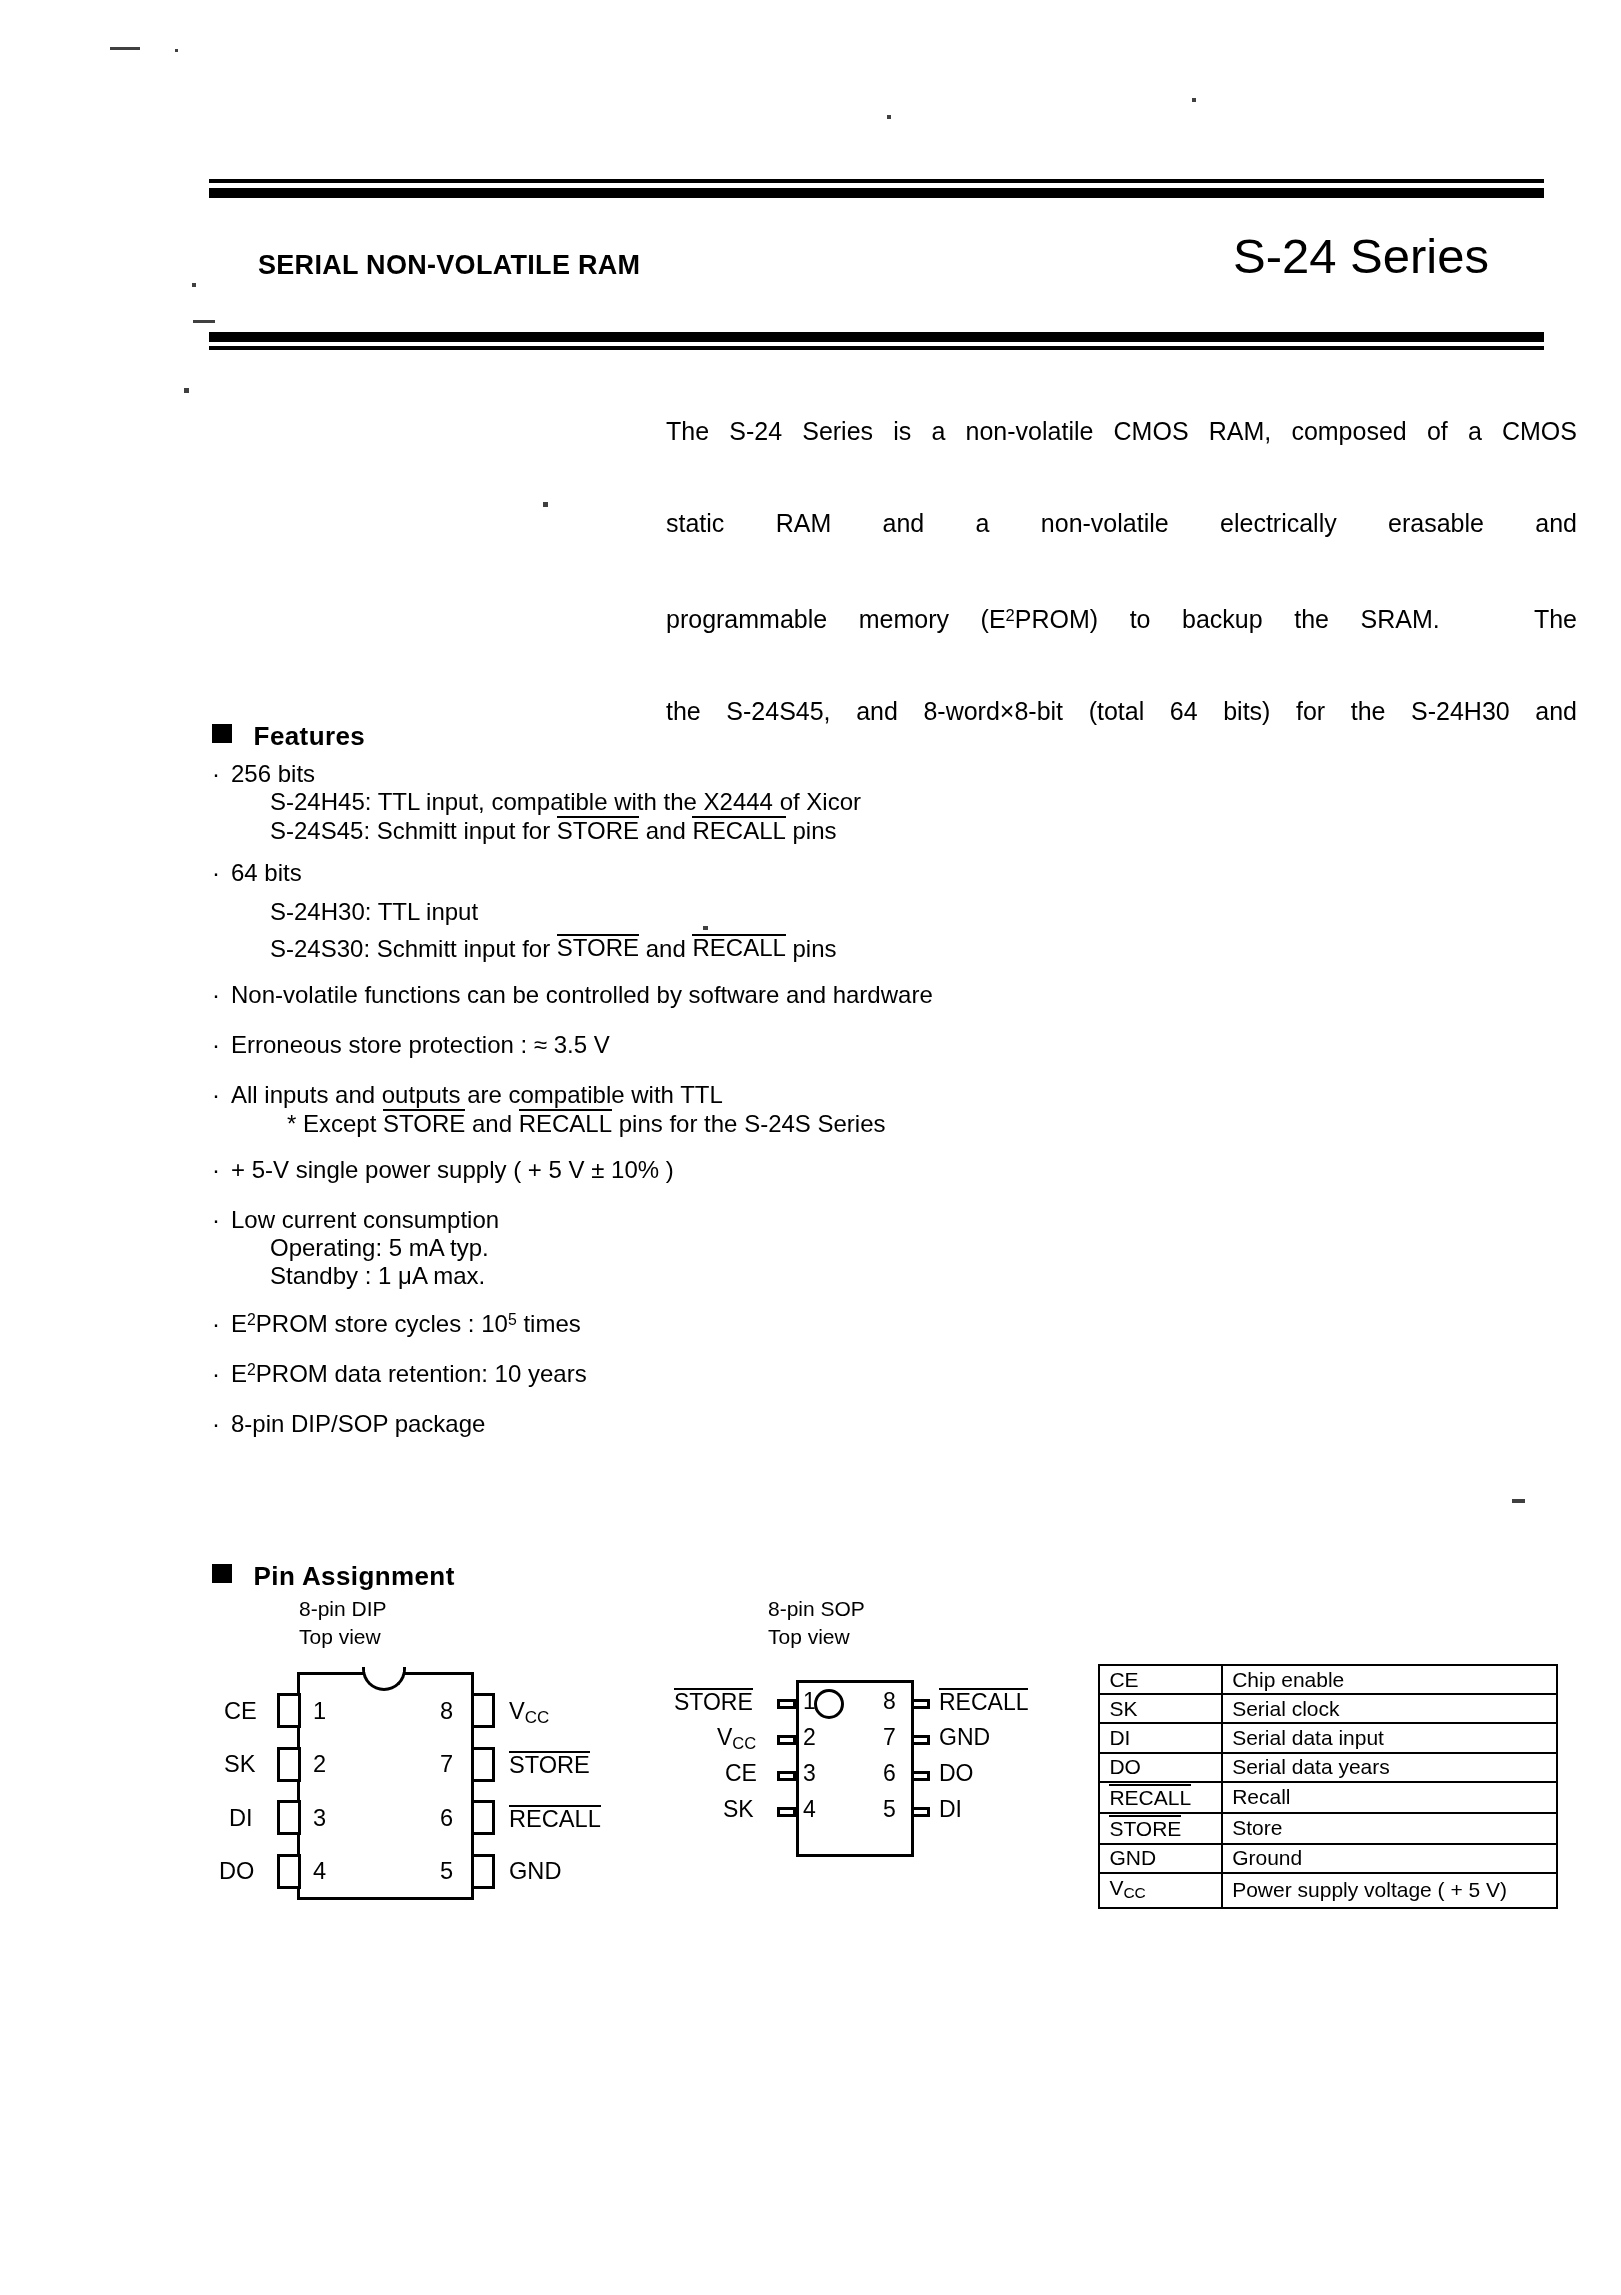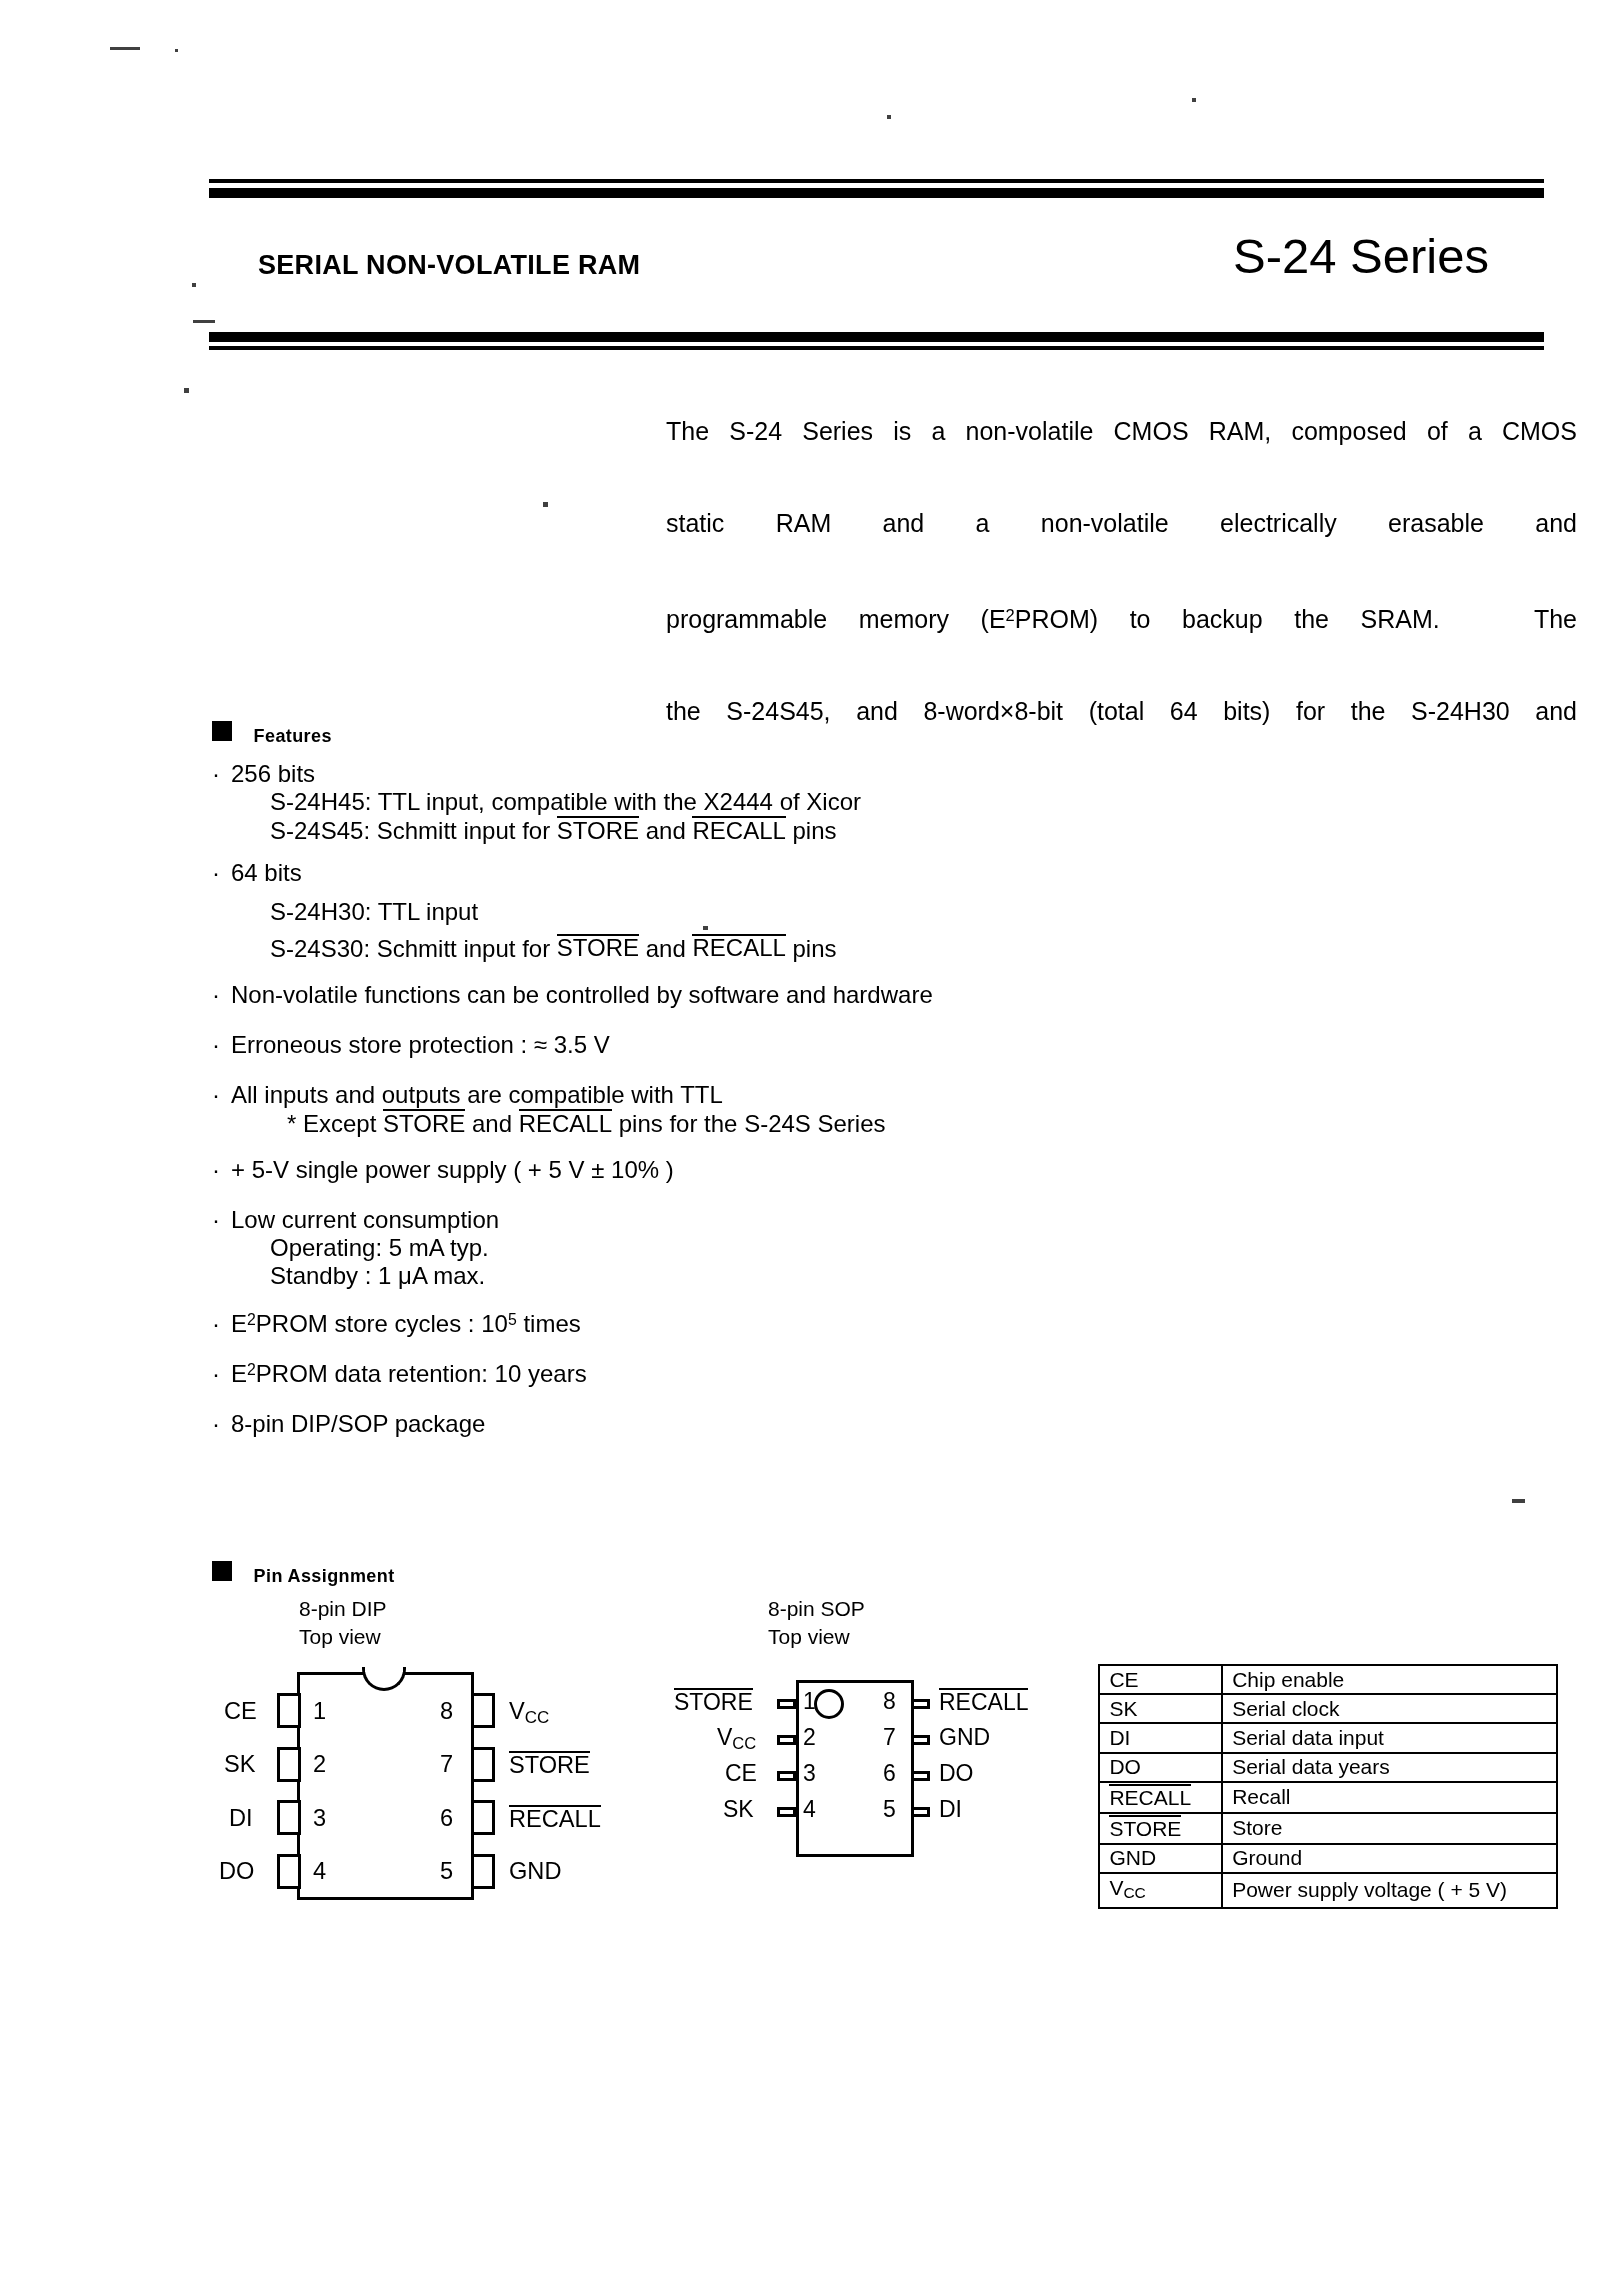--- a/index.html
+++ b/index.html
@@ -49,21 +49,21 @@
   #intro .l{display:block;}
   #intro .just{
     display:block;
     text-align:justify;
   }
   #intro .just:after{content:"";display:inline-block;width:100%;}
 
   
   .sec-head{
     position:absolute;
-    font-size:18px;
+    font-size:26px;
     font-weight:bold;
     letter-spacing:0.4px;
   }
   .sec-head .sq{
     display:inline-block;
     width:19.6px;height:19.6px;
     background:#000;
     margin-right:22px;
     vertical-align:1.6px;
   }

